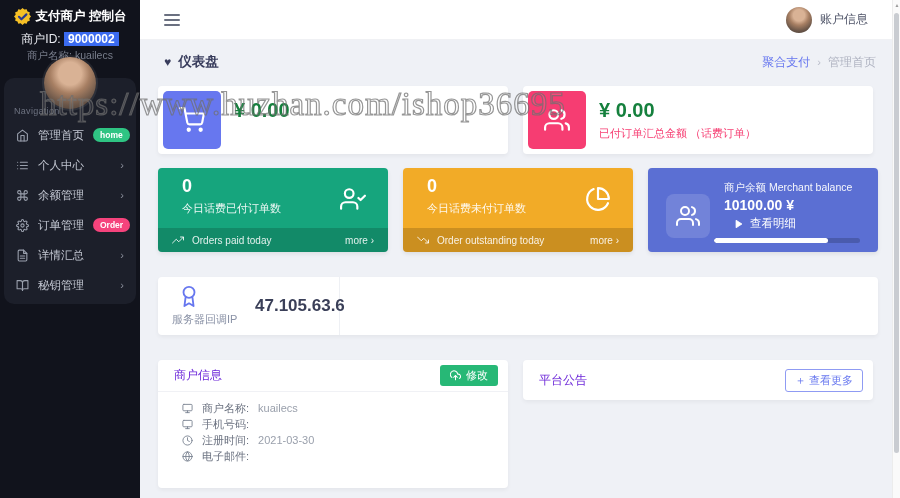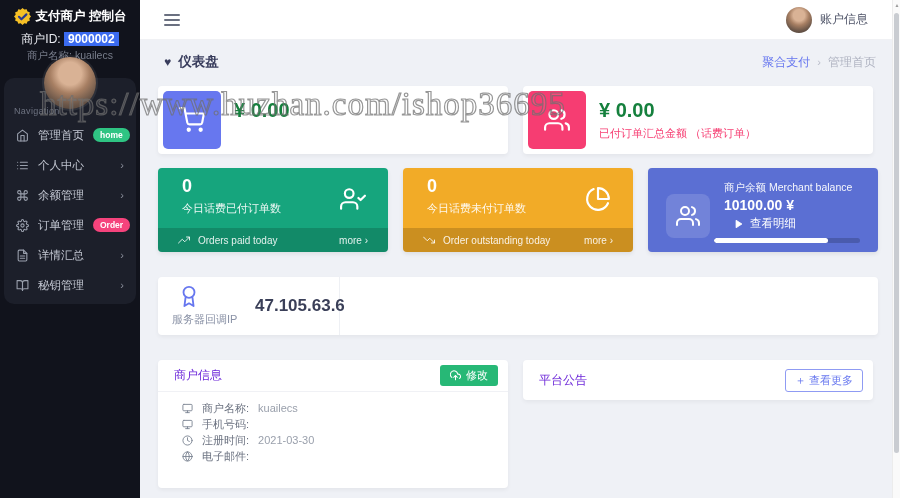--- a/index.html
+++ b/index.html
@@ -69,21 +69,21 @@
 
   
   .counter-card { top:128px; width:230px; height:84px; border-radius:4px; overflow:hidden; box-shadow:0 2px 4px rgba(0,0,0,0.08); position:absolute; }
   .cc-green { background:#16a57d; }
   .cc-yellow { background:#f2ab27; }
   .counter-value { position:absolute; left:24px; top:8px; font-size:18px; font-weight:bold; color:#fff; }
   .counter-label { position:absolute; left:24px; top:33px; font-size:11px; color:rgba(255,255,255,0.92);font-family:Liberation Mono, monospace; }
   .counter-icon { position:absolute; right:22px; top:18px; }
   .counter-icon svg { width:26px; height:26px; color:#fff; }
   .counter-footer { position:absolute; left:0; bottom:0; width:100%; height:24px; background:rgba(0,0,0,0.16);
-    display:flex; align-items:center; padding:0 20px; gap:8px; cursor:pointer; }
+    display:flex; align-items:center; padding:0 14px; gap:8px; cursor:pointer; }
   .counter-footer svg { width:12px; height:12px; color:rgba(255,255,255,0.85); }
   .footer-text { font-size:10px; color:rgba(255,255,255,0.88); }
   .footer-more { margin-left:auto; font-size:10px; color:rgba(255,255,255,0.88); }
 
   
   .balance-card { position:absolute; left:508px; top:128px; width:230px; height:84px; background:#5b6fd3; border-radius:4px;
     box-shadow:0 2px 4px rgba(0,0,0,0.08); }
   .balance-icon { position:absolute; left:18px; top:26px; width:44px; height:44px; border-radius:8px;
     background:rgba(255,255,255,0.14); display:flex; align-items:center; justify-content:center; }
   .balance-icon svg { width:24px; height:24px; color:#fff; }

